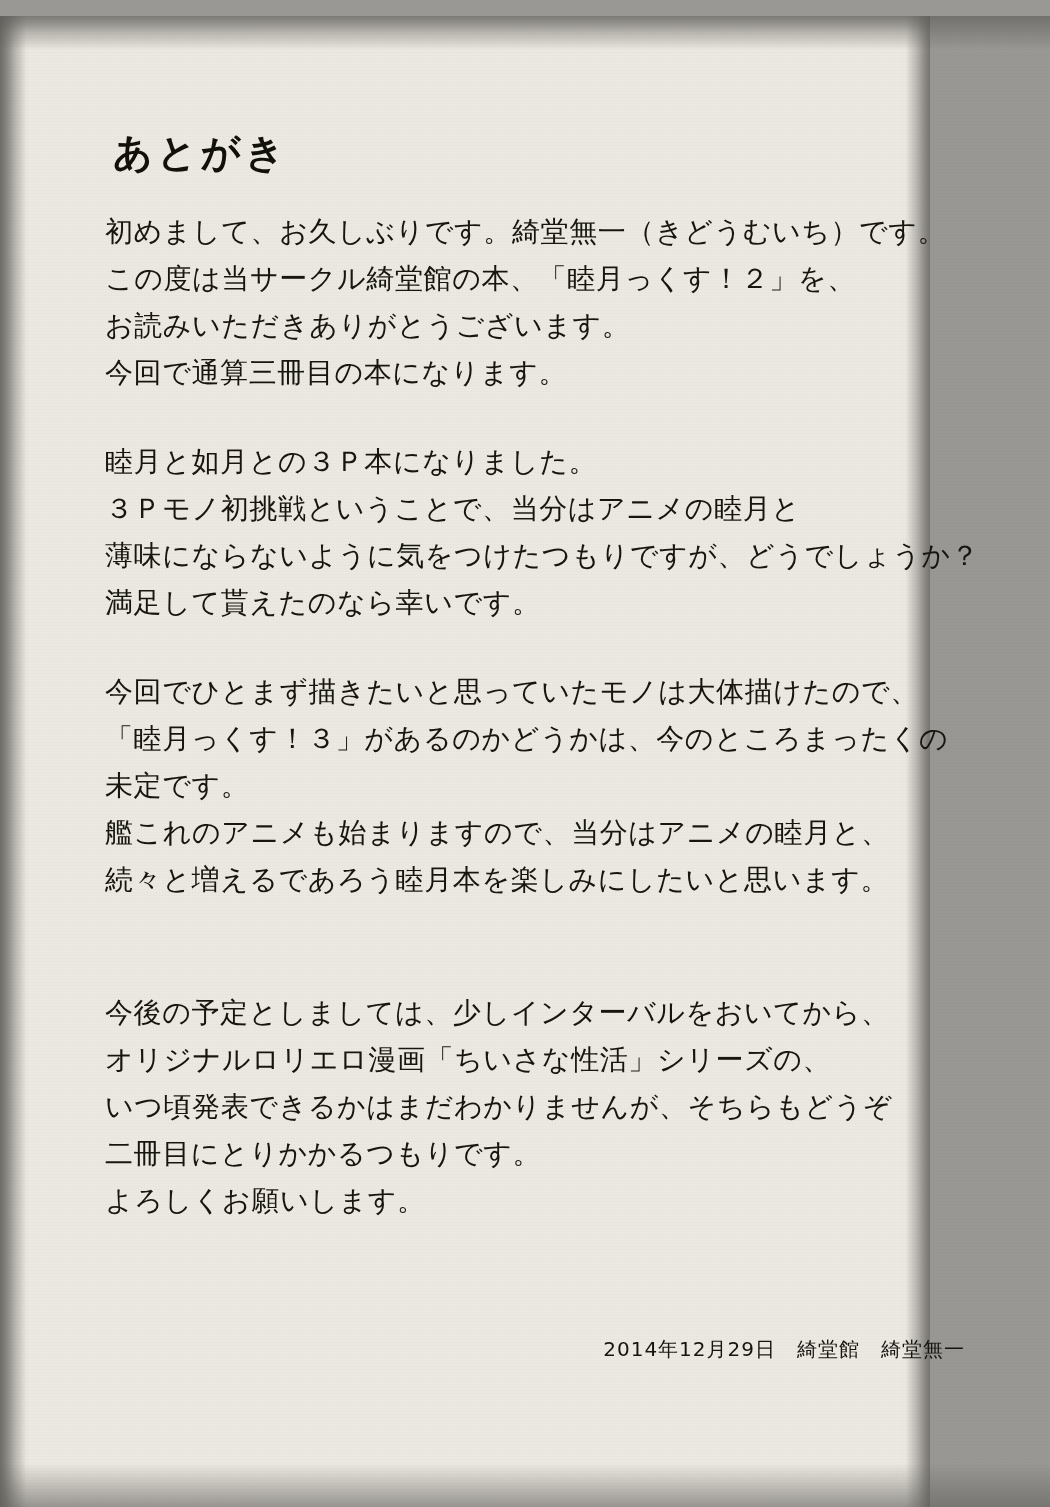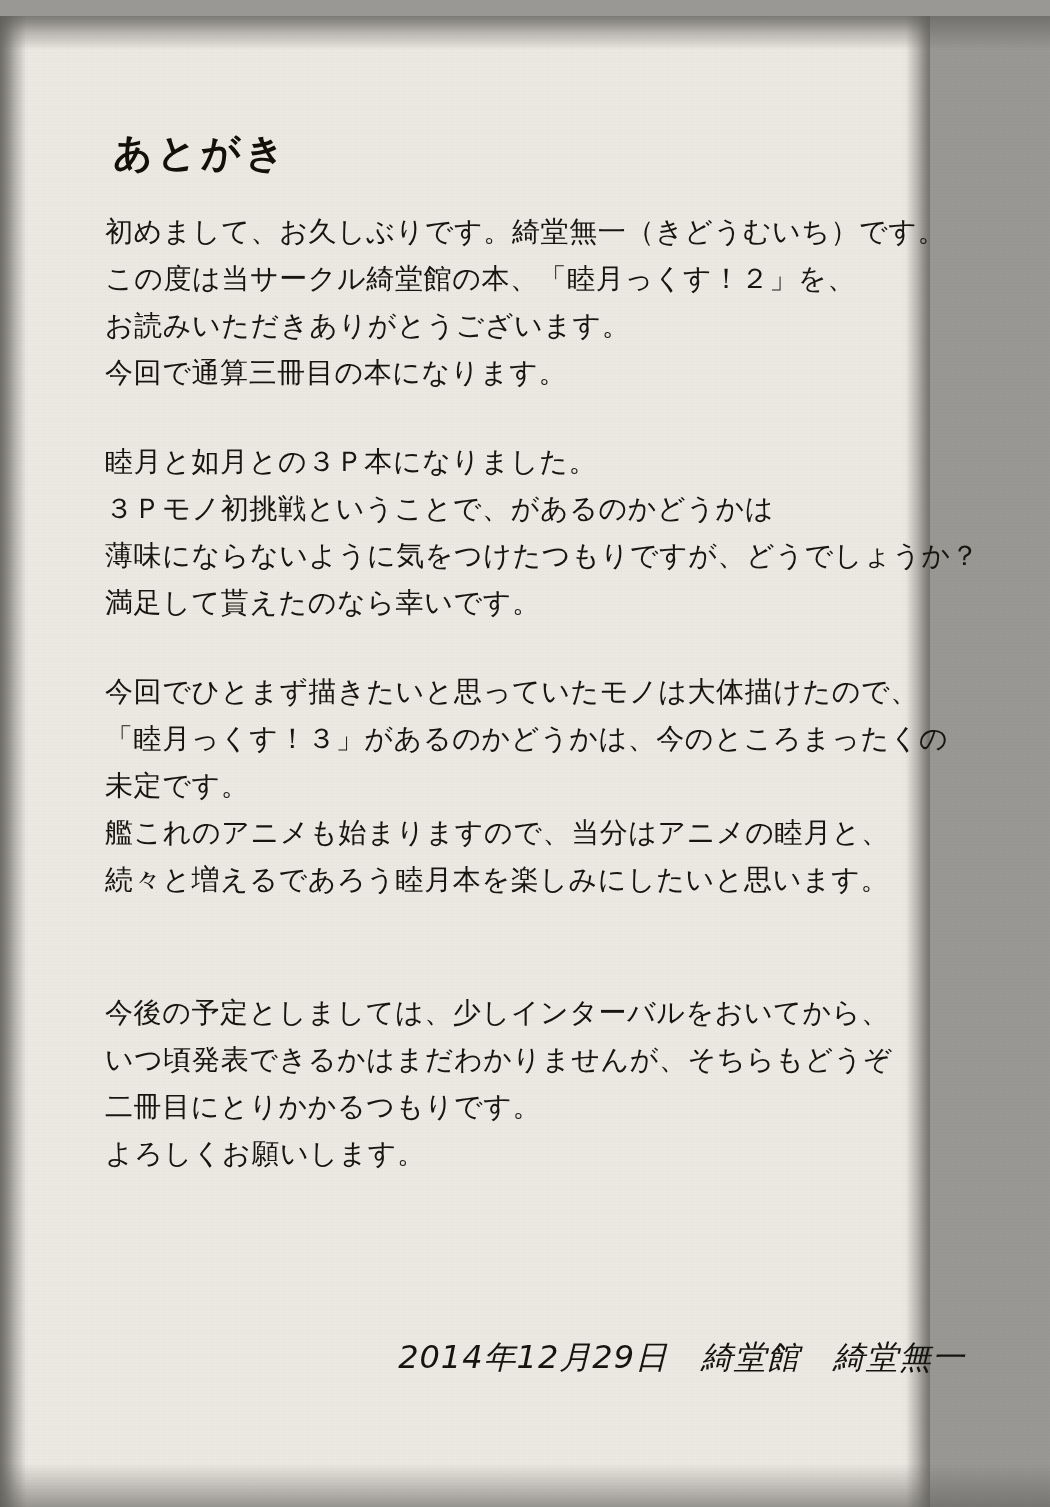--- a/index.html
+++ b/index.html
@@ -108,25 +108,24 @@
 
   .signature-row {
     position: absolute;
     left: 105px;
     top: 1320px;
     width: 860px;
     text-align: right;
   }
   .signature {
     font-family: "DejaVu Sans", sans-serif;
-    font-size: 32px;
+    font-size: 20px;
     letter-spacing: 1px;
     color: #15140f;
     white-space: pre;
-    font-style: italic;
   }
 </style>
 </head>
 <body>
 
 <div class="page-scan">
   <div class="paper-texture"></div>
   <div class="edge-shadow-left"></div>
   <div class="edge-shadow-right"></div>
   <div class="edge-shadow-top"></div>
@@ -137,37 +136,38 @@
 
     <div class="para">
       <div class="line">初めまして、お久しぶりです。綺堂無一（きどうむいち）です。</div>
       <div class="line">この度は当サークル綺堂館の本、「睦月っくす！２」を、</div>
       <div class="line">お読みいただきありがとうございます。</div>
       <div class="line">今回で通算三冊目の本になります。</div>
     </div>
 
     <div class="para">
       <div class="line">睦月と如月との３Ｐ本になりました。</div>
-      <div class="line">３Ｐモノ初挑戦ということで、があるのかどうかは</div>
+      <div class="line">３Ｐモノ初挑戦ということで、当分はアニメの睦月と</div>
       <div class="line">薄味にならないように気をつけたつもりですが、どうでしょうか？</div>
       <div class="line">満足して貰えたのなら幸いです。</div>
     </div>
 
     <div class="para">
       <div class="line">今回でひとまず描きたいと思っていたモノは大体描けたので、</div>
       <div class="line">「睦月っくす！３」があるのかどうかは、今のところまったくの</div>
       <div class="line">未定です。</div>
       <div class="line">艦これのアニメも始まりますので、当分はアニメの睦月と、</div>
       <div class="line">続々と増えるであろう睦月本を楽しみにしたいと思います。</div>
     </div>
 
     <div class="spacer-block"></div>
 
     <div class="para">
       <div class="line">今後の予定としましては、少しインターバルをおいてから、</div>
+      <div class="line">オリジナルロリエロ漫画「ちいさな性活」シリーズの、</div>
       <div class="line">いつ頃発表できるかはまだわかりませんが、そちらもどうぞ</div>
       <div class="line">二冊目にとりかかるつもりです。</div>
       <div class="line">よろしくお願いします。</div>
     </div>
   </div>
 
   <div class="signature-row">
     <span class="signature">2014年12月29日　綺堂館　綺堂無一</span>
   </div>
 </div>

